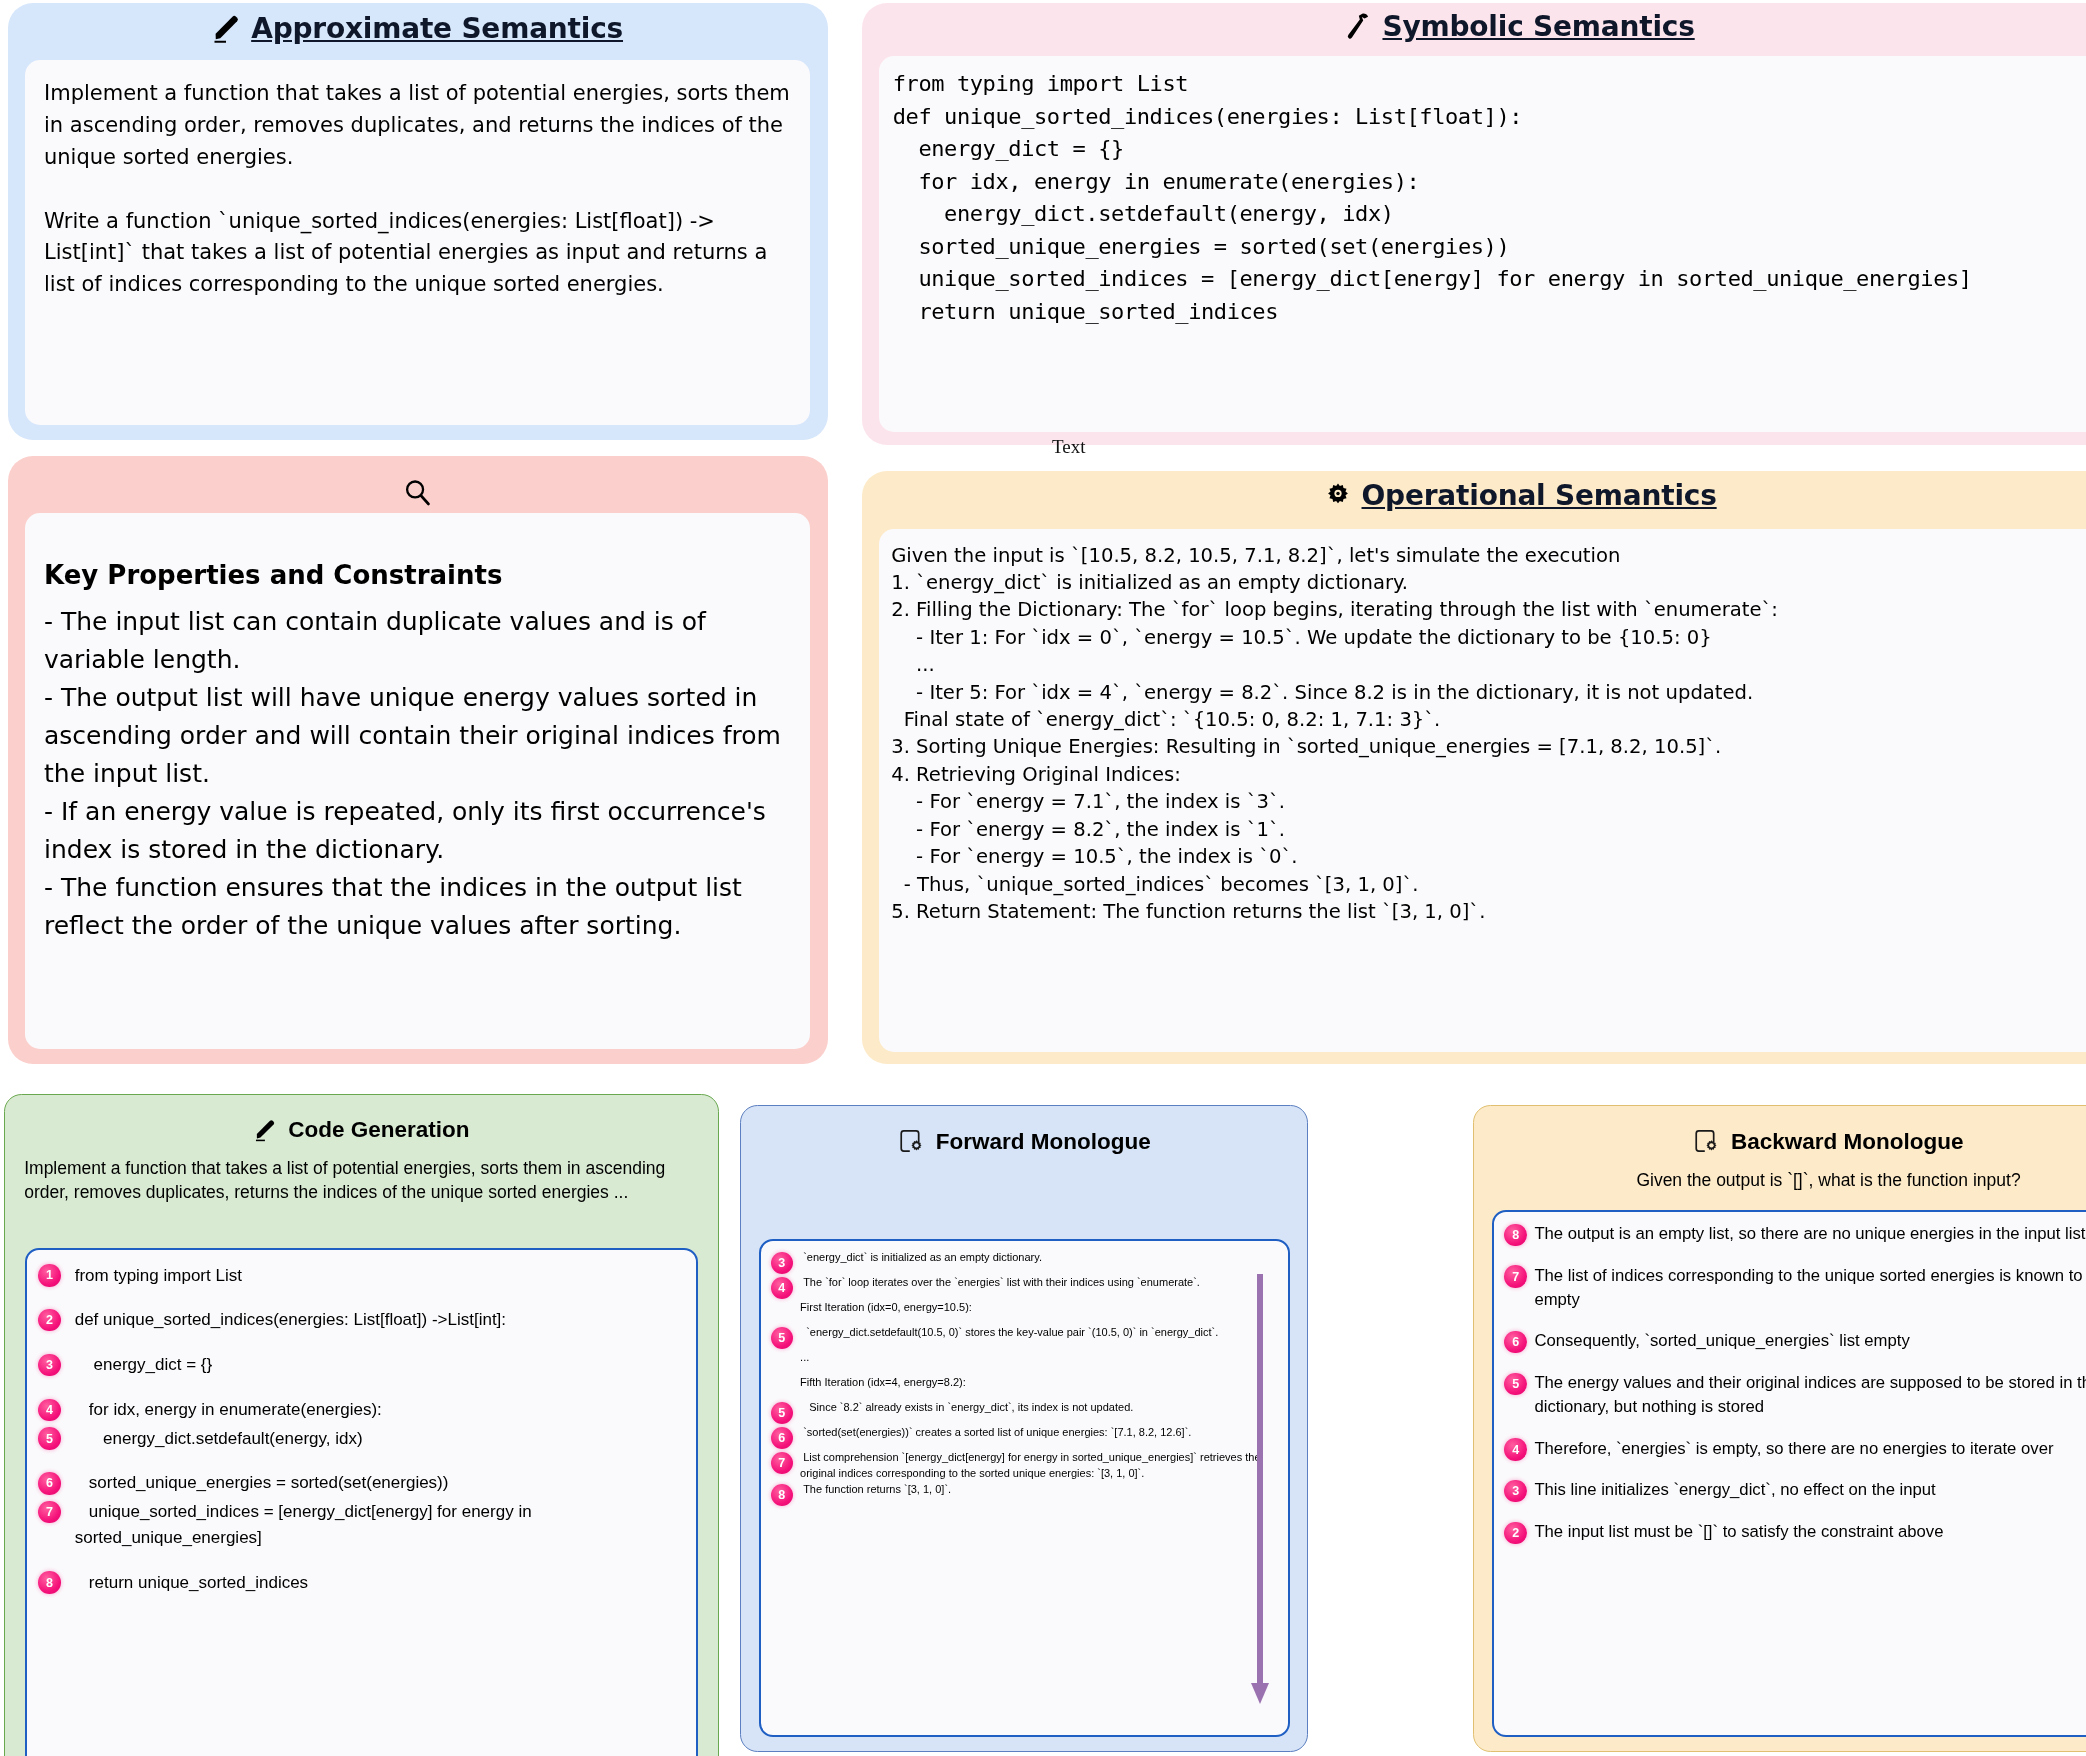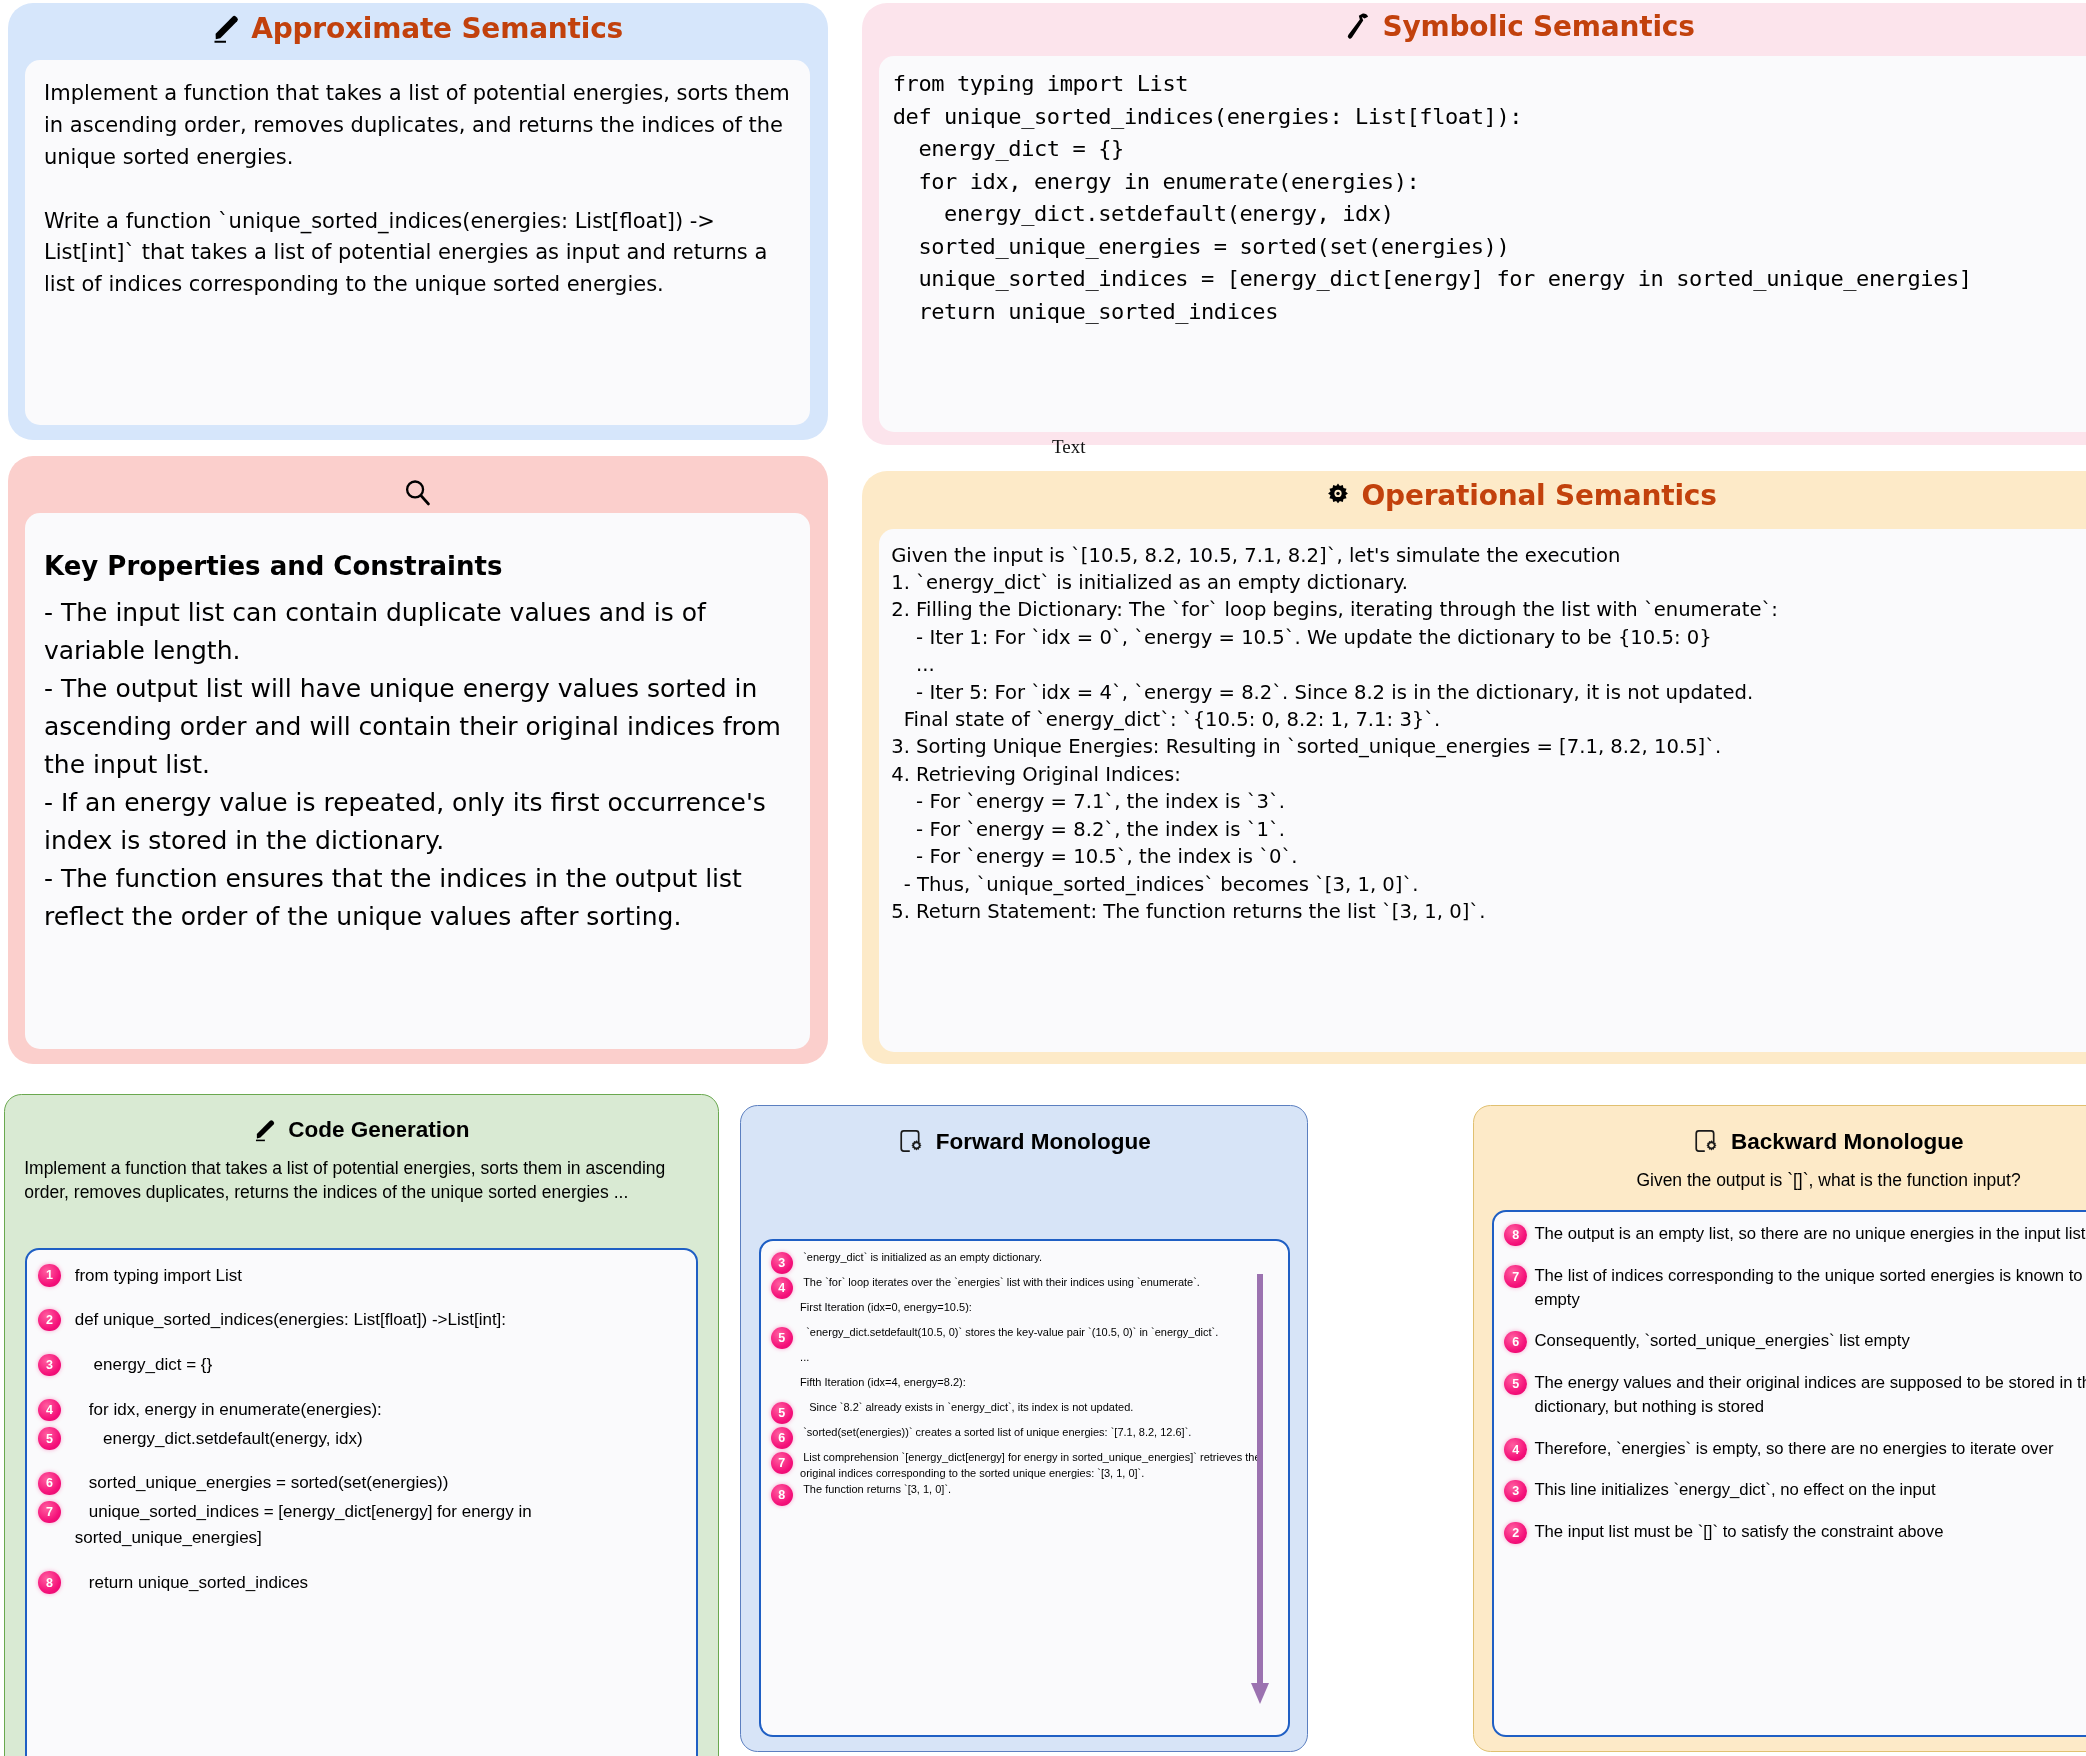--- a/index.html
+++ b/index.html
@@ -1,30 +1,30 @@
 <!DOCTYPE html>
 <html style="font-size:6.7px"><head>
 <meta charset="utf-8">
 <style>
   html,body{margin:0;padding:0;background:#ffffff;}
   body{width:2187px;height:1757px;font-family:"Liberation Sans",sans-serif;position:relative;overflow:hidden;}
 
   .panel{position:absolute;box-sizing:border-box;}
-  .card-title{display:flex;align-items:center;justify-content:center;gap:9.2px;font-weight:bold;color:#c2410c;}
+  .card-title{display:flex;align-items:center;justify-content:center;gap:9.2px;font-weight:bold;color:#0f172a;text-decoration:underline;}
   .card-title .ttl{letter-spacing:-0.2px;}
   .inner{background:#fafafc;border-radius:15px;box-sizing:border-box;}
   .body-txt{color:#000;white-space:pre-wrap;}
 
   
   #approx{left:7.5px;top:2.5px;width:820px;height:437px;background:#d6e6fb;border-radius:25px;}
   #approx .inner{position:absolute;left:17.5px;top:57px;right:17.5px;bottom:15px;padding:18.4px 19px;}
   #symbolic{left:862px;top:2.5px;width:1317px;height:442px;background:#fce4ec;border-radius:25px;}
   #symbolic .inner{position:absolute;left:16.7px;top:53px;right:16.7px;bottom:12.5px;padding:12.5px 14px;}
   #abstract{left:7.5px;top:456px;width:820px;height:608px;background:#fbcfcc;border-radius:25px;}
-  #abstract .inner{position:absolute;left:17.5px;top:57px;right:17.5px;bottom:15px;padding:24px 19px;}
+  #abstract .inner{position:absolute;left:17.5px;top:57px;right:17.5px;bottom:15px;padding:33px 19px;}
   #operational{left:862px;top:471px;width:1317px;height:593px;background:#fdeac8;border-radius:25px;}
   #operational .inner{position:absolute;left:16.7px;top:58px;right:16.7px;bottom:12.5px;padding:12.5px 12.5px;}
 
   .hand{font-family:"DejaVu Sans",sans-serif;}
   .mono{font-family:"DejaVu Sans Mono","Liberation Mono",monospace;}
 
   #approx .body-txt{font-size:21px;line-height:1.52;}
   #abstract .kp{font-size:26px;font-weight:bold;margin:14px 0 12.5px 0;}
   #abstract .body-txt{font-size:25px;line-height:1.52;}
   #symbolic .body-txt{font-size:22px;line-height:1.48;letter-spacing:-0.4px;}

